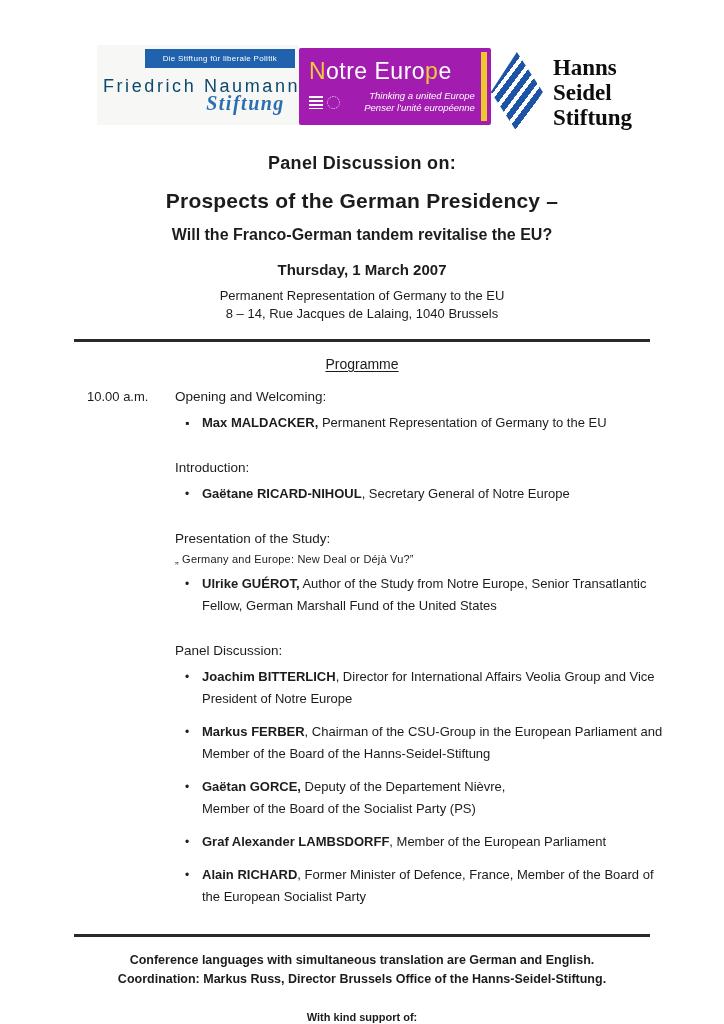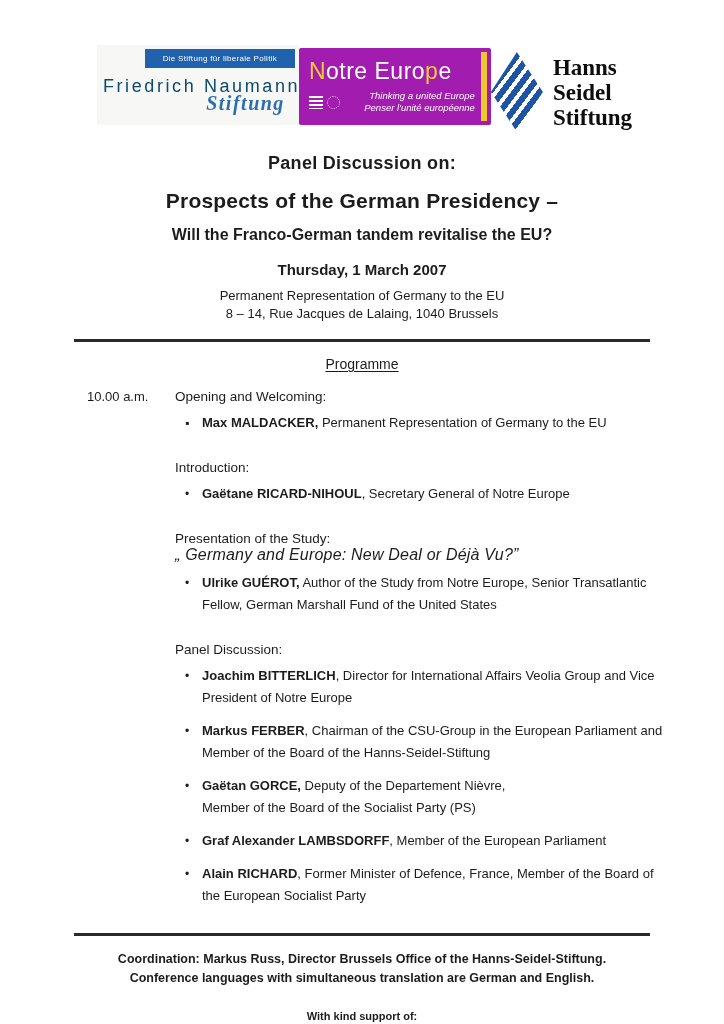--- a/index.html
+++ b/index.html
@@ -86,21 +86,21 @@
   .prog-heading span { text-decoration: underline; text-underline-offset: 2px; }
 
   
   .programme { margin-top: 17px; }
   .sec { display: grid; grid-template-columns: 88px 1fr; padding-left: 87px; padding-right: 60px; }
   .sec + .sec { margin-top: 21px; }
   .sec.gap-lg { margin-top: 26px; }
   .time { font-size: 13px; white-space: nowrap; }
   .sec-head { font-size: 13.5px; }
   .quote {
-    font-style: italic; font-size: 16px; margin-top: 0; letter-spacing: .2px;
+    font-size: 11px; margin-top: 7px; letter-spacing: .2px;
   }
   .bullet { display: flex; margin-top: 8px; font-size: 13px; line-height: 22px; }
   .bullet + .bullet { margin-top: 11px; }
   .bullet .mark { width: 27px; padding-left: 10px; flex: none; font-size: 12px; }
   .bullet .txt { flex: 1; }
   .bullet .name { font-weight: bold; }
   .b2 { display: block; }
 
   
   .footer-note { text-align: center; font-size: 12.5px; font-weight: 600; line-height: 19px; margin-top: 14px; }
@@ -233,17 +233,17 @@
 
   <div class="sec" style="margin-top:14px">
     <div class="time"></div>
     <div class="sec-head"></div>
   </div>
 </div>
 
 <div class="rule" style="margin-top:12px"></div>
 
 <div class="footer-note">
+  <div>Conference languages with simultaneous translation are German and English.</div>
   <div>Coordination: Markus Russ, Director Brussels Office of the Hanns-Seidel-Stiftung.</div>
-  <div>Conference languages with simultaneous translation are German and English.</div>
 </div>
 
 <div class="support">With kind support of:</div>
 
 </body></html>

